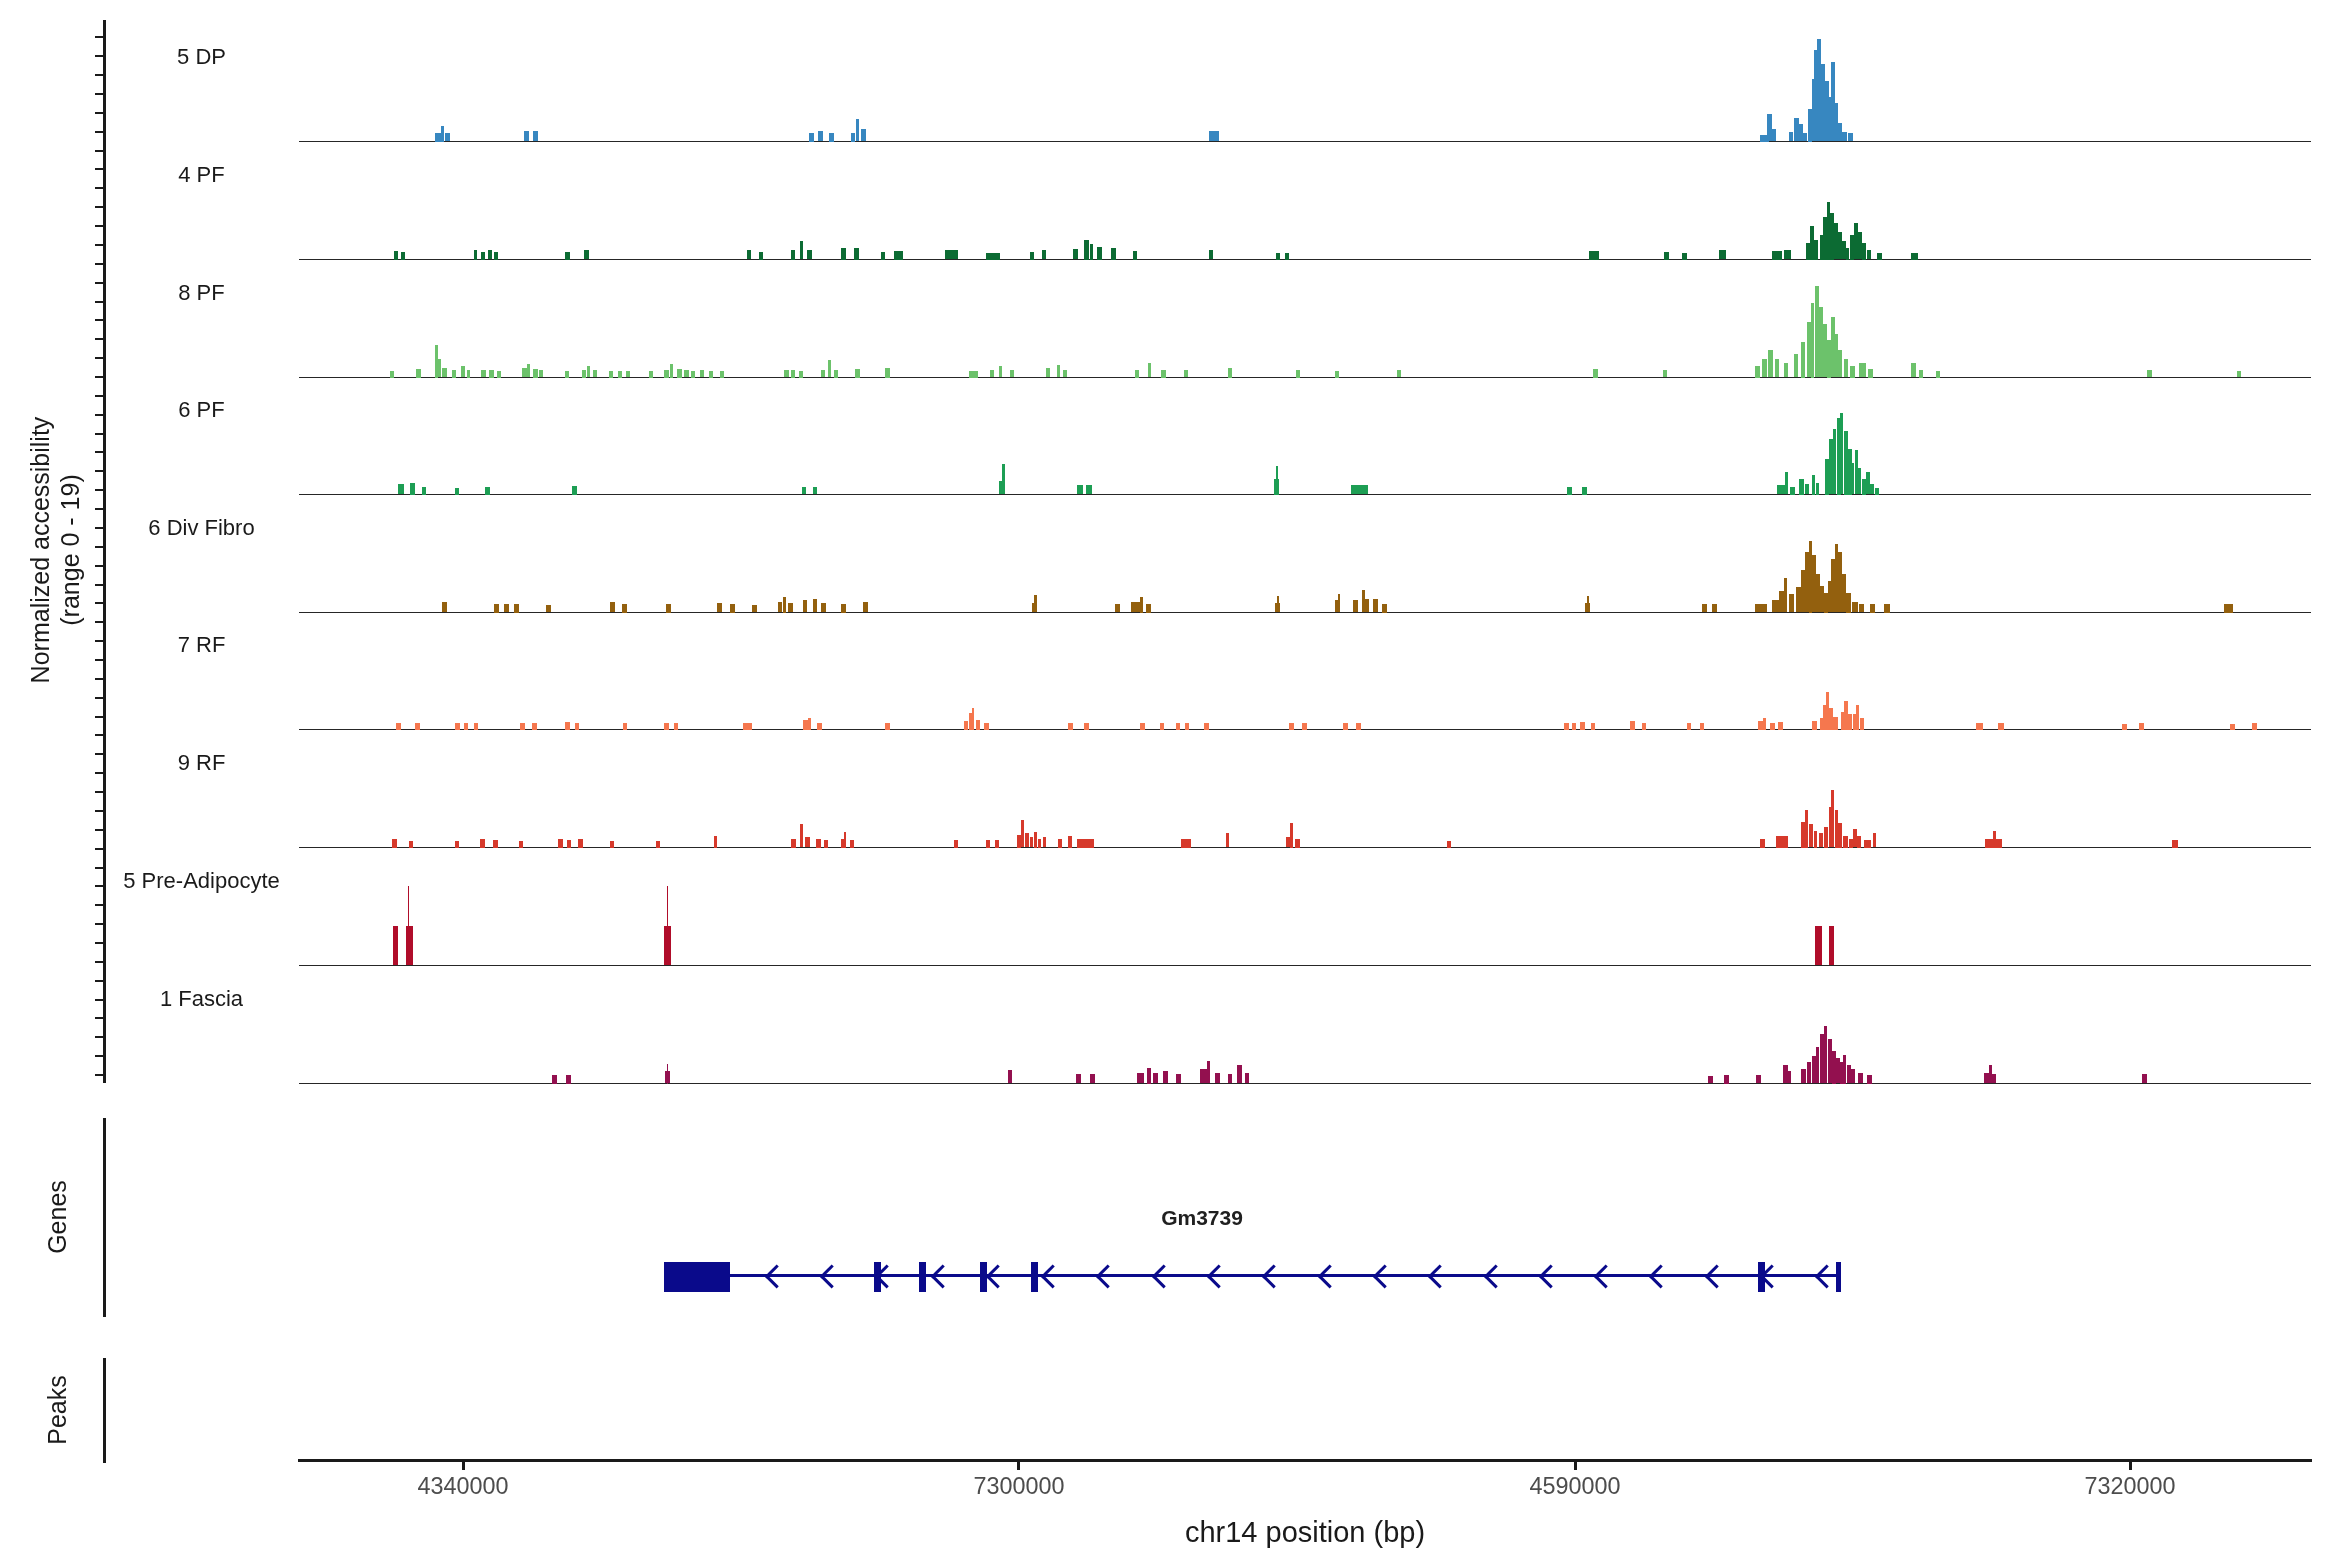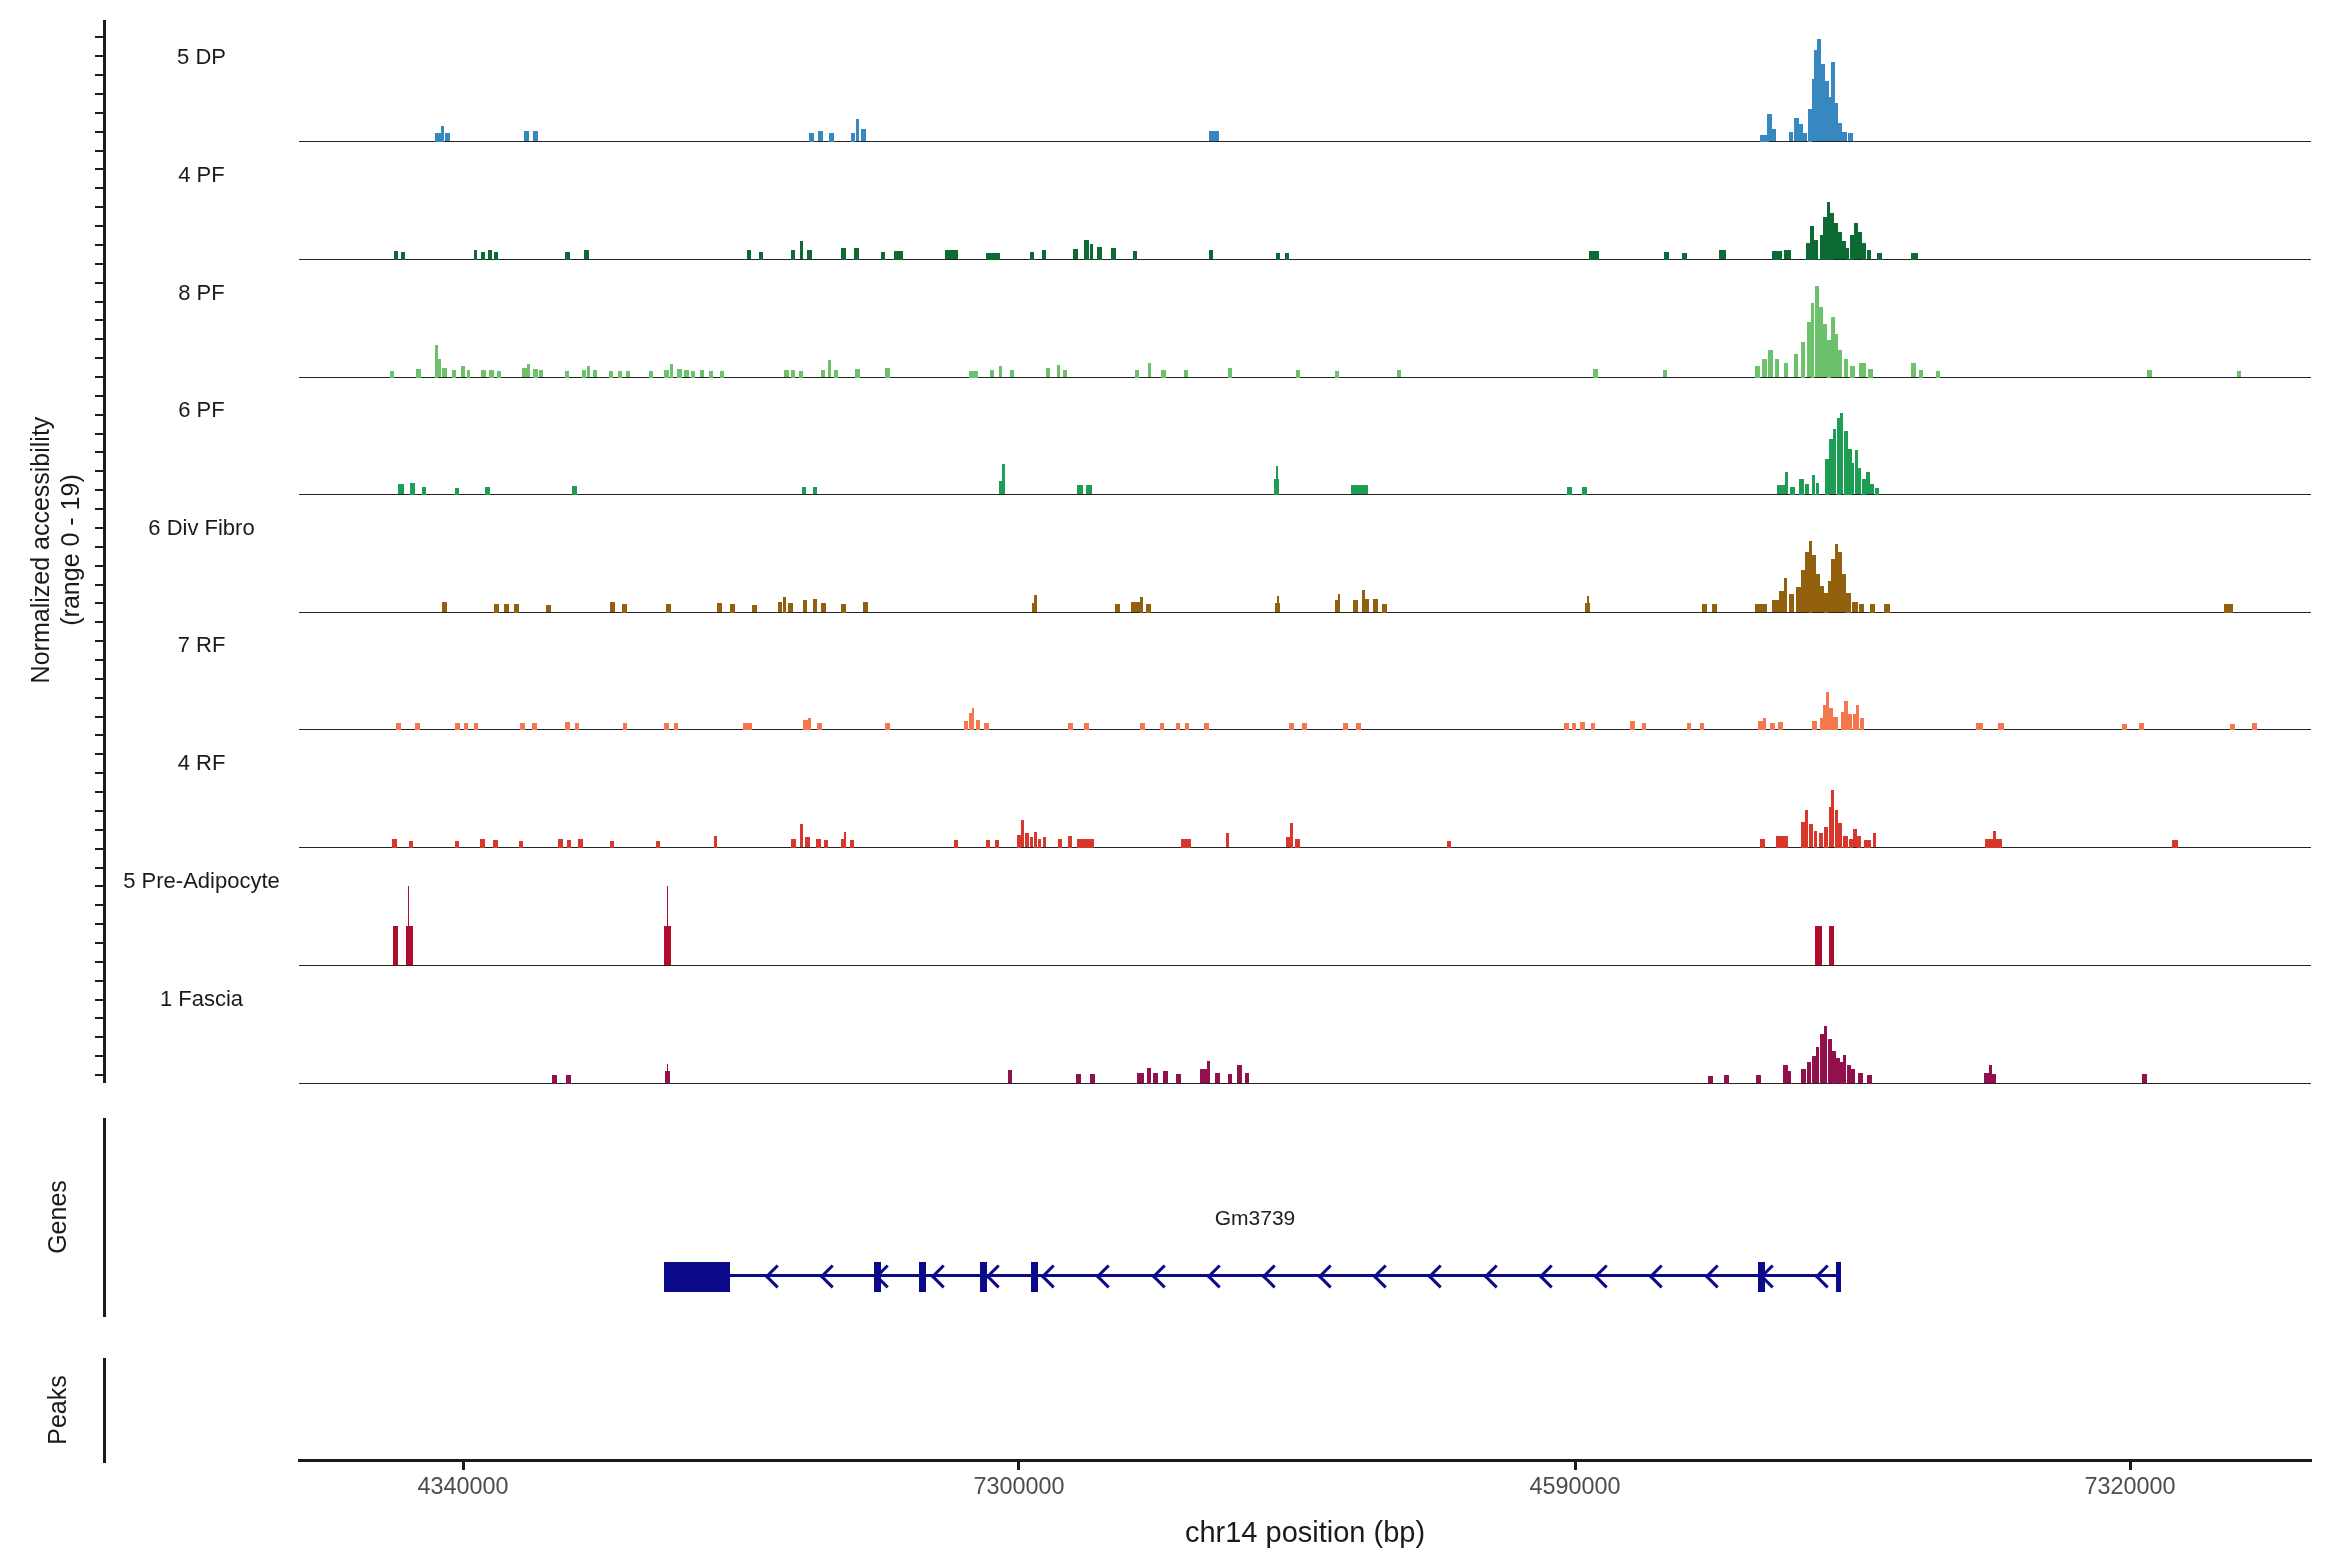--- a/index.html
+++ b/index.html
@@ -418,21 +418,21 @@
       <div style="position: absolute; left: 1848px; top: 714px; width: 3.9px; height: 15.6px; background: rgb(245, 119, 78);"></div>
       <div style="position: absolute; left: 1853px; top: 714px; width: 3.9px; height: 15.6px; background: rgb(245, 119, 78);"></div>
       <div style="position: absolute; left: 1856px; top: 705px; width: 3.3px; height: 25px; background: rgb(245, 119, 78);"></div>
       <div style="position: absolute; left: 1860px; top: 718px; width: 3.9px; height: 11.7px; background: rgb(245, 119, 78);"></div>
       <div style="position: absolute; left: 1976px; top: 723px; width: 6.5px; height: 6.5px; background: rgb(245, 119, 78);"></div>
       <div style="position: absolute; left: 1998px; top: 723px; width: 5.9px; height: 7.2px; background: rgb(245, 119, 78);"></div>
       <div style="position: absolute; left: 2122px; top: 724px; width: 5.2px; height: 5.9px; background: rgb(245, 119, 78);"></div>
       <div style="position: absolute; left: 2139px; top: 723px; width: 5.2px; height: 6.5px; background: rgb(245, 119, 78);"></div>
       <div style="position: absolute; left: 2230px; top: 724px; width: 5.2px; height: 5.9px; background: rgb(245, 119, 78);"></div>
       <div style="position: absolute; left: 2252px; top: 723px; width: 5.2px; height: 6.5px; background: rgb(245, 119, 78);"></div>
-      <div class="track-label" style="position: absolute; left: 39px; top: 750px; width: 325px;">4 RF</div>
+      <div class="track-label" style="position: absolute; left: 39px; top: 750px; width: 325px;">9 RF</div>
       <div style="position: absolute; left: 299px; top: 847px; width: 2012px; height: 1.3px; background: rgb(38, 38, 38);"></div>
       <div style="position: absolute; left: 392px; top: 839px; width: 4.6px; height: 8.5px; background: rgb(214, 57, 43);"></div>
       <div style="position: absolute; left: 409px; top: 841px; width: 3.9px; height: 6.5px; background: rgb(214, 57, 43);"></div>
       <div style="position: absolute; left: 455px; top: 841px; width: 3.9px; height: 7.2px; background: rgb(214, 57, 43);"></div>
       <div style="position: absolute; left: 480px; top: 839px; width: 4.6px; height: 8.5px; background: rgb(214, 57, 43);"></div>
       <div style="position: absolute; left: 493px; top: 840px; width: 4.6px; height: 7.8px; background: rgb(214, 57, 43);"></div>
       <div style="position: absolute; left: 519px; top: 841px; width: 3.9px; height: 6.5px; background: rgb(214, 57, 43);"></div>
       <div style="position: absolute; left: 558px; top: 839px; width: 4.6px; height: 9px; background: rgb(214, 57, 43);"></div>
       <div style="position: absolute; left: 567px; top: 840px; width: 3.9px; height: 7.8px; background: rgb(214, 57, 43);"></div>
       <div style="position: absolute; left: 578px; top: 839px; width: 4.6px; height: 8.5px; background: rgb(214, 57, 43);"></div>
@@ -538,21 +538,21 @@
       <div style="position: absolute; left: 1867px; top: 1075px; width: 5.2px; height: 8.5px; background: rgb(147, 16, 79);"></div>
       <div style="position: absolute; left: 1984px; top: 1073px; width: 5.9px; height: 10.4px; background: rgb(147, 16, 79);"></div>
       <div style="position: absolute; left: 1989px; top: 1065px; width: 2.6px; height: 18px; background: rgb(147, 16, 79);"></div>
       <div style="position: absolute; left: 1992px; top: 1074px; width: 3.9px; height: 9px; background: rgb(147, 16, 79);"></div>
       <div style="position: absolute; left: 2142px; top: 1074px; width: 5.2px; height: 9px; background: rgb(147, 16, 79);"></div>
     </div>
 
   <div class="abs rot axis-label" style="left:57px;top:1217px;">Genes</div>
   <div id="genes-axis-line" class="abs" style="left: 103px; top: 1118px; width: 2.6px; height: 199px; background: rgb(26, 26, 26);"></div>
   <div id="gene-track" class="abs" style="left:0;top:0;">
-    <div id="gene-name" class="abs" style="left: 1125px; top: 1206px; width: 260px;">Gm3739</div>
+    <div id="gene-name" class="abs" style="left: 1072px; top: 1206px; width: 260px; font-weight: bold;">Gm3739</div>
   <div style="position: absolute; left: 727px; top: 1274px; width: 1112px; height: 2.6px; background: rgb(10, 10, 139);"></div>
       <div style="position: absolute; left: 664px; top: 1262px; width: 66px; height: 30px; background: rgb(10, 10, 139);"></div>
       <div style="position: absolute; left: 874px; top: 1262px; width: 7.2px; height: 30px; background: rgb(10, 10, 139);"></div>
       <div style="position: absolute; left: 919px; top: 1262px; width: 7.2px; height: 30px; background: rgb(10, 10, 139);"></div>
       <div style="position: absolute; left: 980px; top: 1262px; width: 7.2px; height: 30px; background: rgb(10, 10, 139);"></div>
       <div style="position: absolute; left: 1031px; top: 1262px; width: 7.2px; height: 30px; background: rgb(10, 10, 139);"></div>
       <div style="position: absolute; left: 1758px; top: 1262px; width: 7.2px; height: 30px; background: rgb(10, 10, 139);"></div>
       <div style="position: absolute; left: 1836px; top: 1262px; width: 4.6px; height: 30px; background: rgb(10, 10, 139);"></div>
       <div class="chevron" style="position: absolute; left: 768px; top: 1268px; border-color: rgb(10, 10, 139);"></div>
       <div class="chevron" style="position: absolute; left: 823px; top: 1268px; border-color: rgb(10, 10, 139);"></div>

